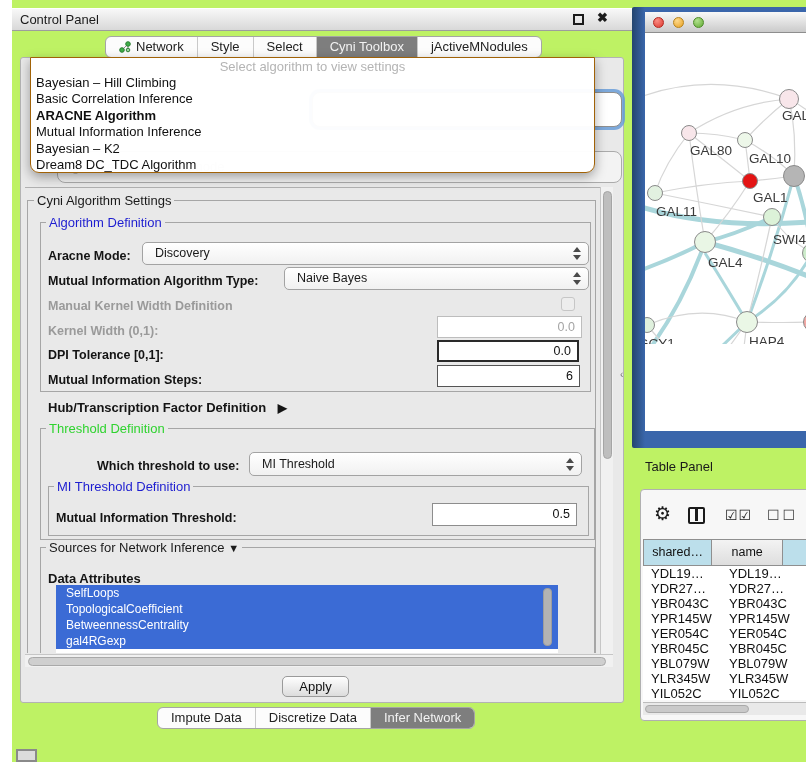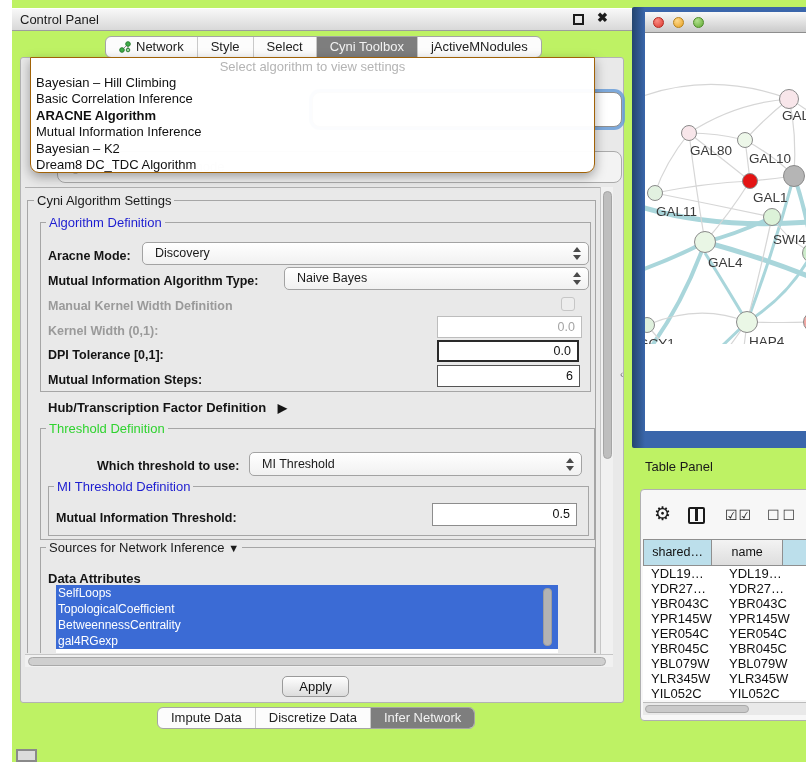--- a/index.html
+++ b/index.html
@@ -42,21 +42,21 @@
   .lbl { position:absolute; font-size:12.5px; font-weight:bold; color:#141414; white-space:nowrap; }
   .lbl.dis { color:#9a9a9a; }
   .combo { position:absolute; background:linear-gradient(#ffffff,#f1f1f1); border:1px solid #a3a3a3; border-radius:5px; font-size:12.5px; color:#1a1a1a; line-height:21px; padding-left:12px; }
   .combo .arrows { position:absolute; right:7px; top:4px; width:8px; height:14px; }
   .combo .arrows i { display:block; width:0; height:0; border-left:4px solid transparent; border-right:4px solid transparent; }
   .combo .arrows i.up { border-bottom:5px solid #4a4a4a; margin-bottom:3px; }
   .combo .arrows i.dn { border-top:5px solid #4a4a4a; }
   .field { position:absolute; background:#fff; font-size:12.5px; text-align:right; padding-right:6px; line-height:20px; color:#101010; }
   .checkbox-dis { position:absolute; width:14px; height:14px; background:#ededed; border:1px solid #c6c6c6; border-radius:3px; }
   .attr-list { position:absolute; background:#fff; overflow:hidden; }
-  .attr-item { height:16px; line-height:16px; font-size:12px; color:#fff; padding-left:2px; }
+  .attr-item { height:16px; line-height:16px; font-size:12px; color:#fff; padding-left:10px; }
   .list-thumb { position:absolute; width:9px; border-radius:4px; background:#b3b3b3; border:1px solid #9d9d9d; }
 
   .vscroll { position:absolute; left:588px; top:187px; width:13px; height:467px; background:#f1f1f1; border-left:1px solid #c6c6c6; }
   .vscroll .thumb { position:absolute; left:2px; top:4px; width:9px; height:268px; background:#bebebe; border:1px solid #a5a5a5; border-radius:5px; }
   .hscroll { position:absolute; left:13px; top:654px; width:588px; height:13px; background:#f1f1f1; border-top:1px solid #c6c6c6; }
   .hscroll .thumb { position:absolute; left:3px; top:2px; width:578px; height:9px; background:#cfcfcf; border:1px solid #a9a9a9; border-radius:5px; }
 
   .apply-btn { position:absolute; left:270px; top:676px; width:67px; height:21px; background:linear-gradient(#fefefe,#dcdcdc);
     border:1px solid #9a9a9a; border-radius:5px; font-size:13px; color:#111; font-family:"Liberation Sans",sans-serif; }
   .grip { position:absolute; left:608px; top:369px; font-size:10px; color:#777; }

